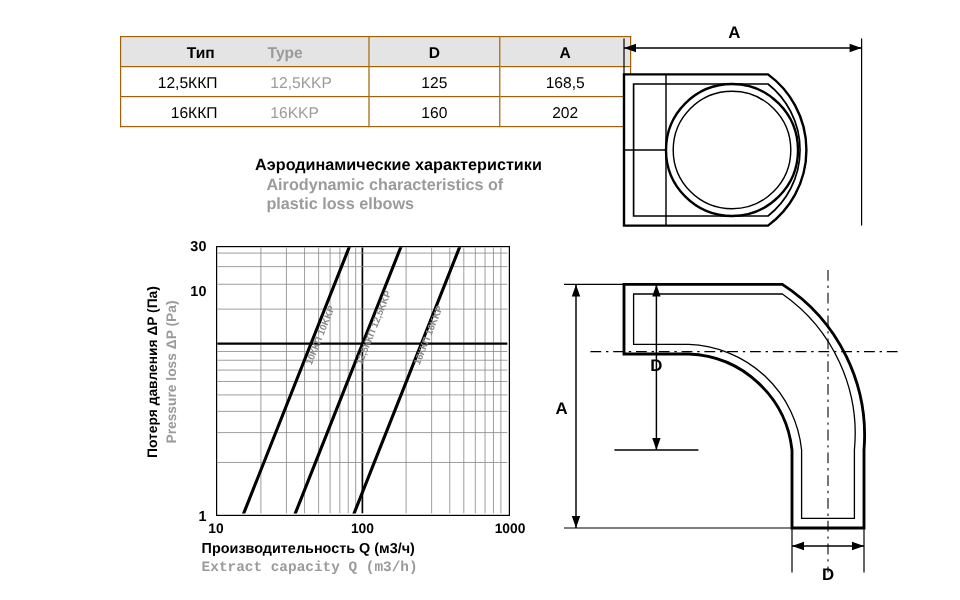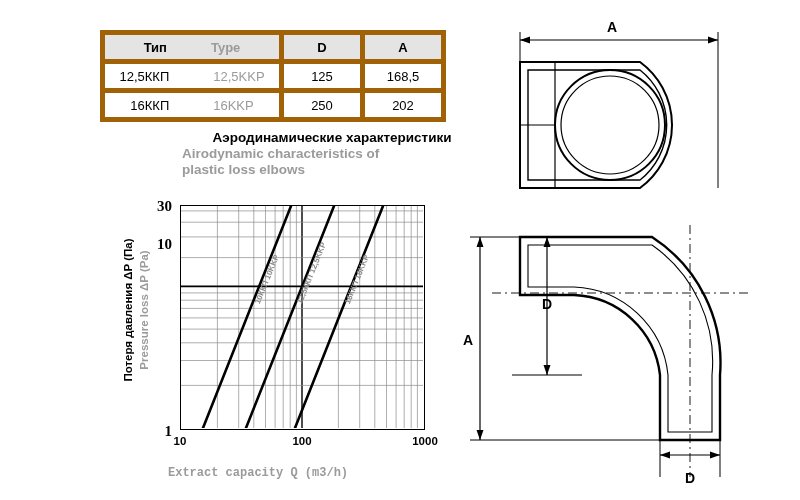--- a/index.html
+++ b/index.html
@@ -12,57 +12,57 @@
   }
   .root{position:absolute;left:0;top:0;width:800px;height:500px;}
 
   
   .spec-table{
     position:absolute;left:100px;top:30px;
     border-collapse:collapse;
     font-size:13px;
   }
   .spec-table th,.spec-table td{
-    border:5px solid #a16207;
-    padding:2px 2px;
+    border:1px solid #a16207;
+    padding:2px 18px;
     text-align:center;
     height:20px;
     background:#ffffff;
   }
   .spec-table thead th{background:#e4e4e4;font-weight:bold;}
   .spec-table .col-type{width:170px;text-align:center;}
   .spec-table .col-d{width:72px;}
   .spec-table .col-a{width:72px;}
   .ru{color:#000;}
   .en{color:#9b9b9b;margin-left:37px;}
   .type-cell{display:flex;justify-content:center;gap:7px;}
 
   
   .captions{
     position:absolute;left:182px;top:130px;width:300px;
     font-size:13.5px;font-weight:bold;line-height:16px;
   }
   .captions .ru-line{color:#000;text-align:center;}
-  .captions .en-line{color:#9b9b9b;}
+  .captions .en-line{color:#9b9b9b;margin-left:40px;}
 
   
   .chart-wrap{position:absolute;left:120px;top:195px;width:340px;height:290px;}
   .plot{
     position:absolute;left:60px;top:10px;width:245px;height:225px;
     border:1.5px solid #000;background:#fff;box-sizing:border-box;
   }
   .plot svg{position:absolute;left:0;top:0;}
   .ylab-ru{position:absolute;left:2px;top:210px;width:190px;
     transform:rotate(-90deg);transform-origin:0 0;
     font-size:11.5px;font-weight:bold;color:#000;text-align:center;}
   .ylab-en{position:absolute;left:18px;top:210px;width:190px;
     transform:rotate(-90deg);transform-origin:0 0;
     font-size:11.5px;font-weight:bold;color:#9b9b9b;text-align:center;}
 
-  .ytick{position:absolute;font-size:15px;font-weight:bold;text-align:right;width:30px;font-family:Liberation Serif, serif;}
+  .ytick{position:absolute;font-size:12px;font-weight:bold;text-align:right;width:30px;}
   .xtick{position:absolute;font-size:11.5px;font-weight:bold;text-align:center;width:40px;}
 
   .xlab-ru{position:absolute;left:48px;top:255px;font-size:12px;font-weight:bold;color:#000;}
   .xlab-en{position:absolute;left:48px;top:271px;font-size:12px;font-weight:bold;color:#9b9b9b;font-family:Liberation Mono, monospace;}
 
   .curvelabel{
     position:absolute;font-size:8px;color:#8a8a8a;font-weight:bold;
     transform-origin:0 0;white-space:nowrap;
   }
 
@@ -99,21 +99,21 @@
         <td class="col-d">125</td>
         <td class="col-a">168,5</td>
       </tr>
       <tr>
         <td class="col-type">
           <span class="type-cell">
             <span class="ru">16ККП</span>
             <span class="en">16KKP</span>
           </span>
         </td>
-        <td class="col-d">250</td>
+        <td class="col-d">160</td>
         <td class="col-a">202</td>
       </tr>
     </tbody>
   </table>
 
   <div class="captions">
     <div class="ru-line">Аэродинамические характеристики</div>
     <div class="en-line">Airodynamic characteristics of</div>
     <div class="en-line">plastic loss elbows</div>
   </div>
@@ -124,20 +124,21 @@
     <div class="ylab-en">Pressure loss  ΔP (Pa)</div>
 
     <div class="ytick" style="left:22px;top:3px;">30</div>
     <div class="ytick" style="left:22px;top:41px;">10</div>
     <div class="ytick" style="left:22px;top:228px;">1</div>
 
     <div class="xtick" style="left:40px;top:240px;">10</div>
     <div class="xtick" style="left:162px;top:240px;">100</div>
     <div class="xtick" style="left:285px;top:240px;">1000</div>
 
+    <div class="xlab-ru">Производительность Q (м3/ч)</div>
     <div class="xlab-en">Extract capacity Q (m3/h)</div>
 
     <div class="plot">
       <svg width="242" height="222" viewBox="0 0 242 222">
 
         <g stroke="#8d8d8d" stroke-width="0.7">
           <line x1="36.4" y1="0" x2="36.4" y2="222"></line>
           <line x1="57.7" y1="0" x2="57.7" y2="222"></line>
           <line x1="72.8" y1="0" x2="72.8" y2="222"></line>
           <line x1="84.5" y1="0" x2="84.5" y2="222"></line>

